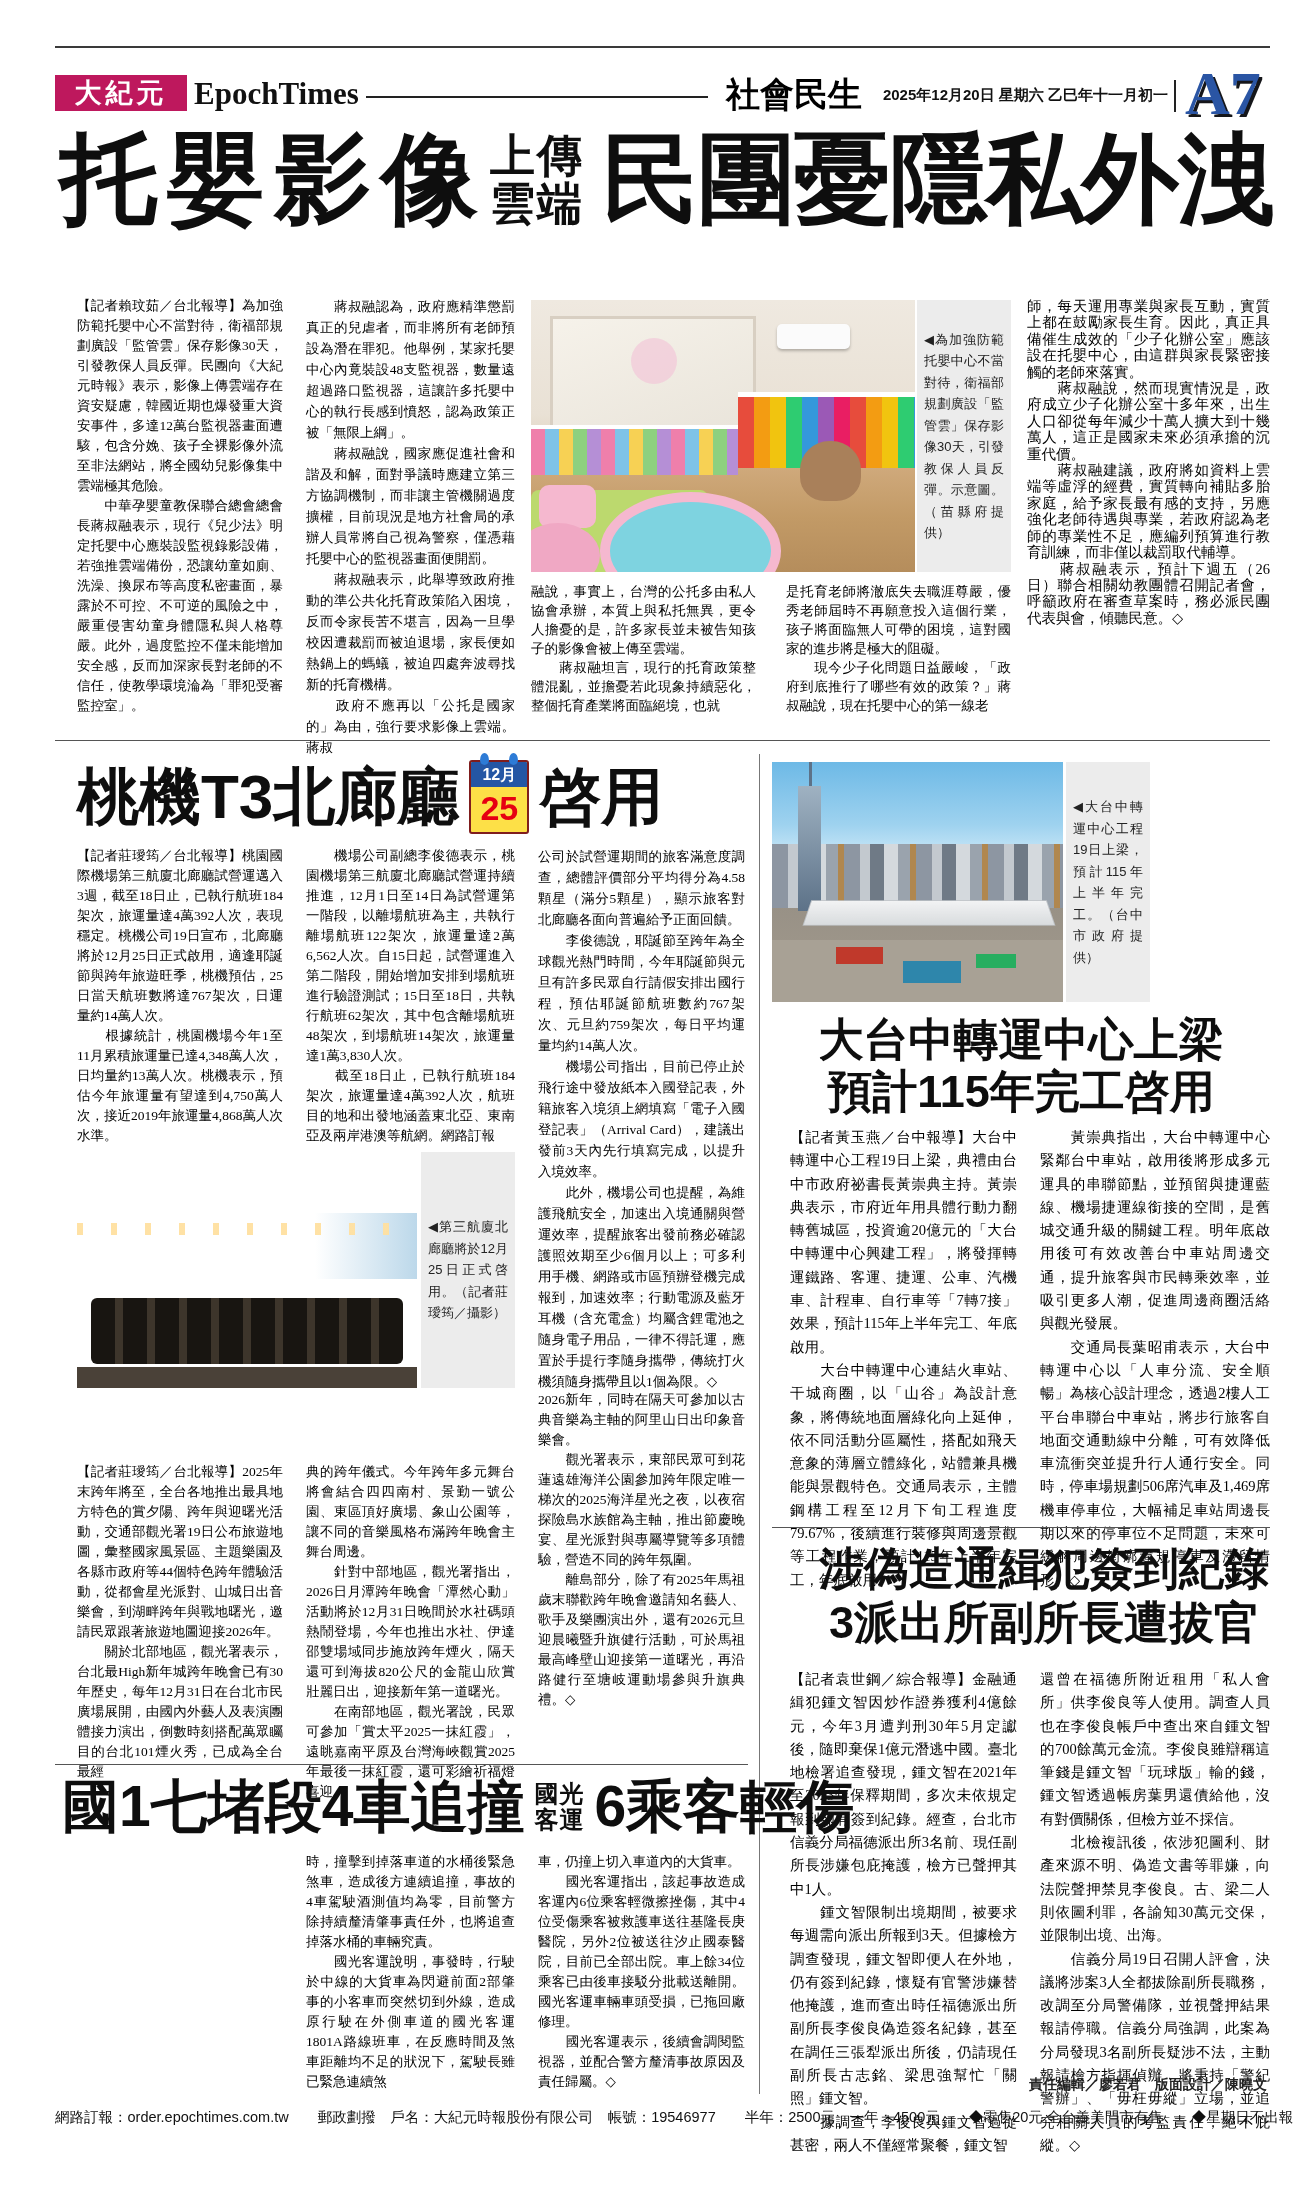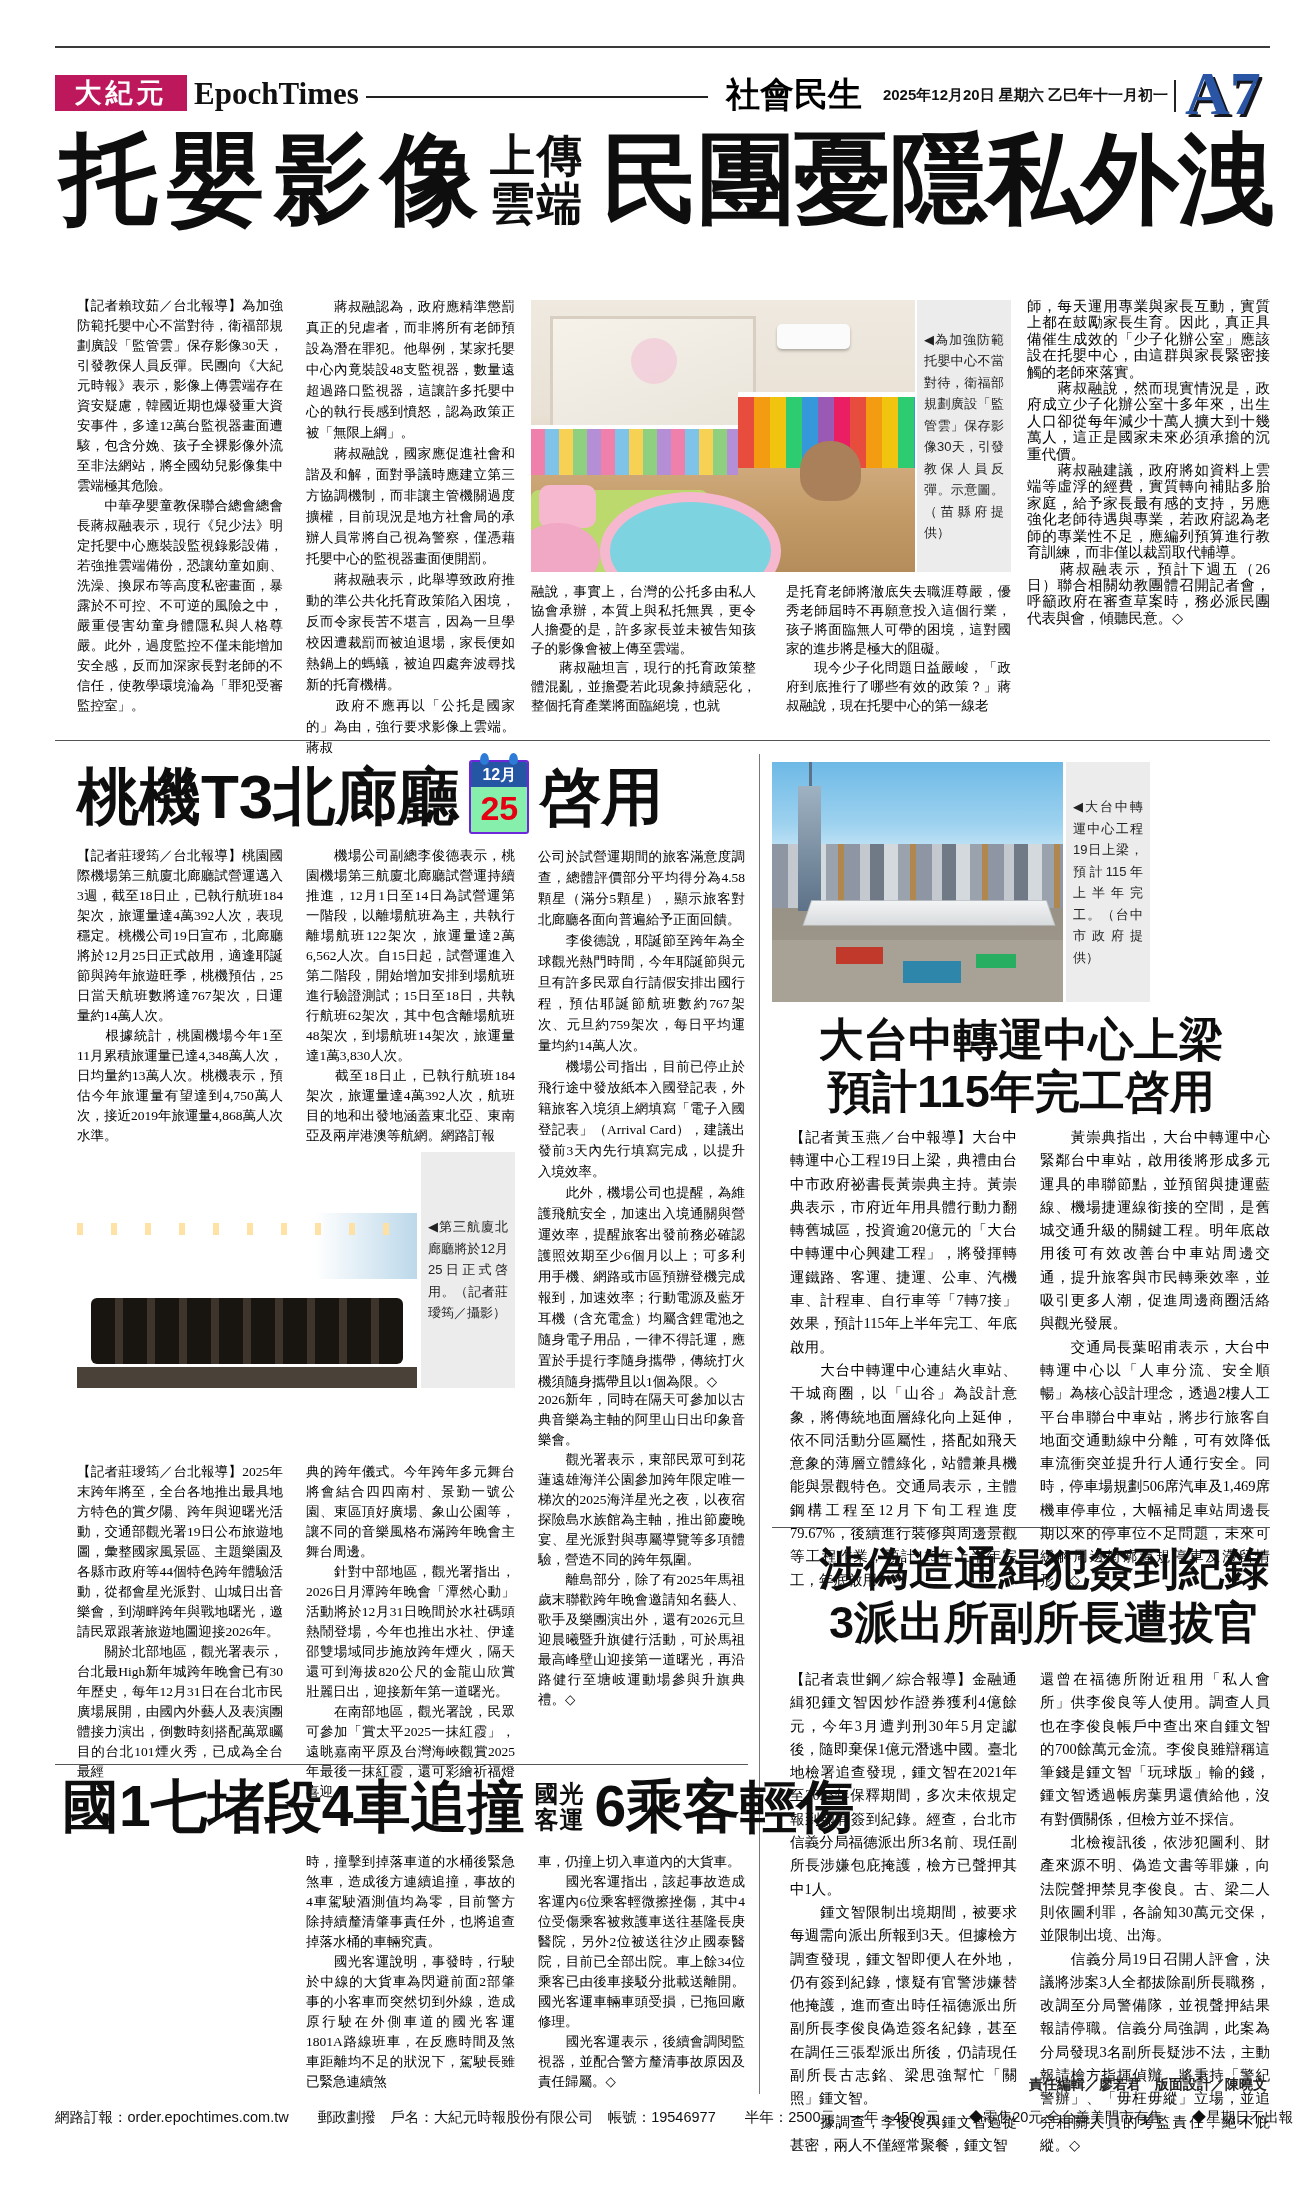--- a/index.html
+++ b/index.html
@@ -34,21 +34,21 @@
   
   .lead-hl{position:absolute;left:60px;top:128px;width:1214px;height:104px;display:flex;align-items:center;}
   .lead-hl .big1{font-size:97px;letter-spacing:10px;transform:scaleY(1.02);}
   .lead-hl .stack{display:flex;flex-direction:column;margin:0 18px 0 2px;}
   .lead-hl .stack span{font-size:45px;line-height:48px;letter-spacing:2px;}
   .lead-hl .big2{font-size:97px;letter-spacing:-1px;transform:scaleY(1.02);}
   .subhead{position:absolute;left:55px;top:241px;width:1190px;border-top:2px solid #111;border-bottom:2px solid #111;
            text-align:center;font-family:"Liberation Sans",sans-serif;font-weight:900;font-size:27px;
            color:#0e0e0e;padding:7px 0 8px 0;letter-spacing:1px;}
   
-  .badge-cal{width:56px;height:70px;border:2px solid #6d28d9;background:#86efac;display:flex;
+  .badge-cal{width:56px;height:70px;border:2px solid #7f1d1d;background:#fde047;display:flex;
              flex-direction:column;margin:0 10px;position:relative;border-radius:3px;}
   .badge-cal .m{background:#2456a4;color:#fff;font-family:"Liberation Sans",sans-serif;
                 font-weight:700;font-size:16px;line-height:25px;text-align:center;border-radius:1px 1px 0 0;}
   .badge-cal .d{color:#e60012;font-family:"Liberation Sans",sans-serif;font-weight:900;
                 font-size:34px;line-height:43px;text-align:center;}
   .pin{position:absolute;top:-9px;width:9px;height:12px;background:#2d7bd6;border-radius:50% 50% 50% 50%/60% 60% 40% 40%;}
   .pin.l{left:9px;} .pin.r{right:9px;}
   
   .badge-bus{display:flex;flex-direction:column;margin:0 10px;font-family:"Liberation Sans",sans-serif;
              font-weight:900;font-size:24px;line-height:26px;color:#0e0e0e;letter-spacing:1px;}

